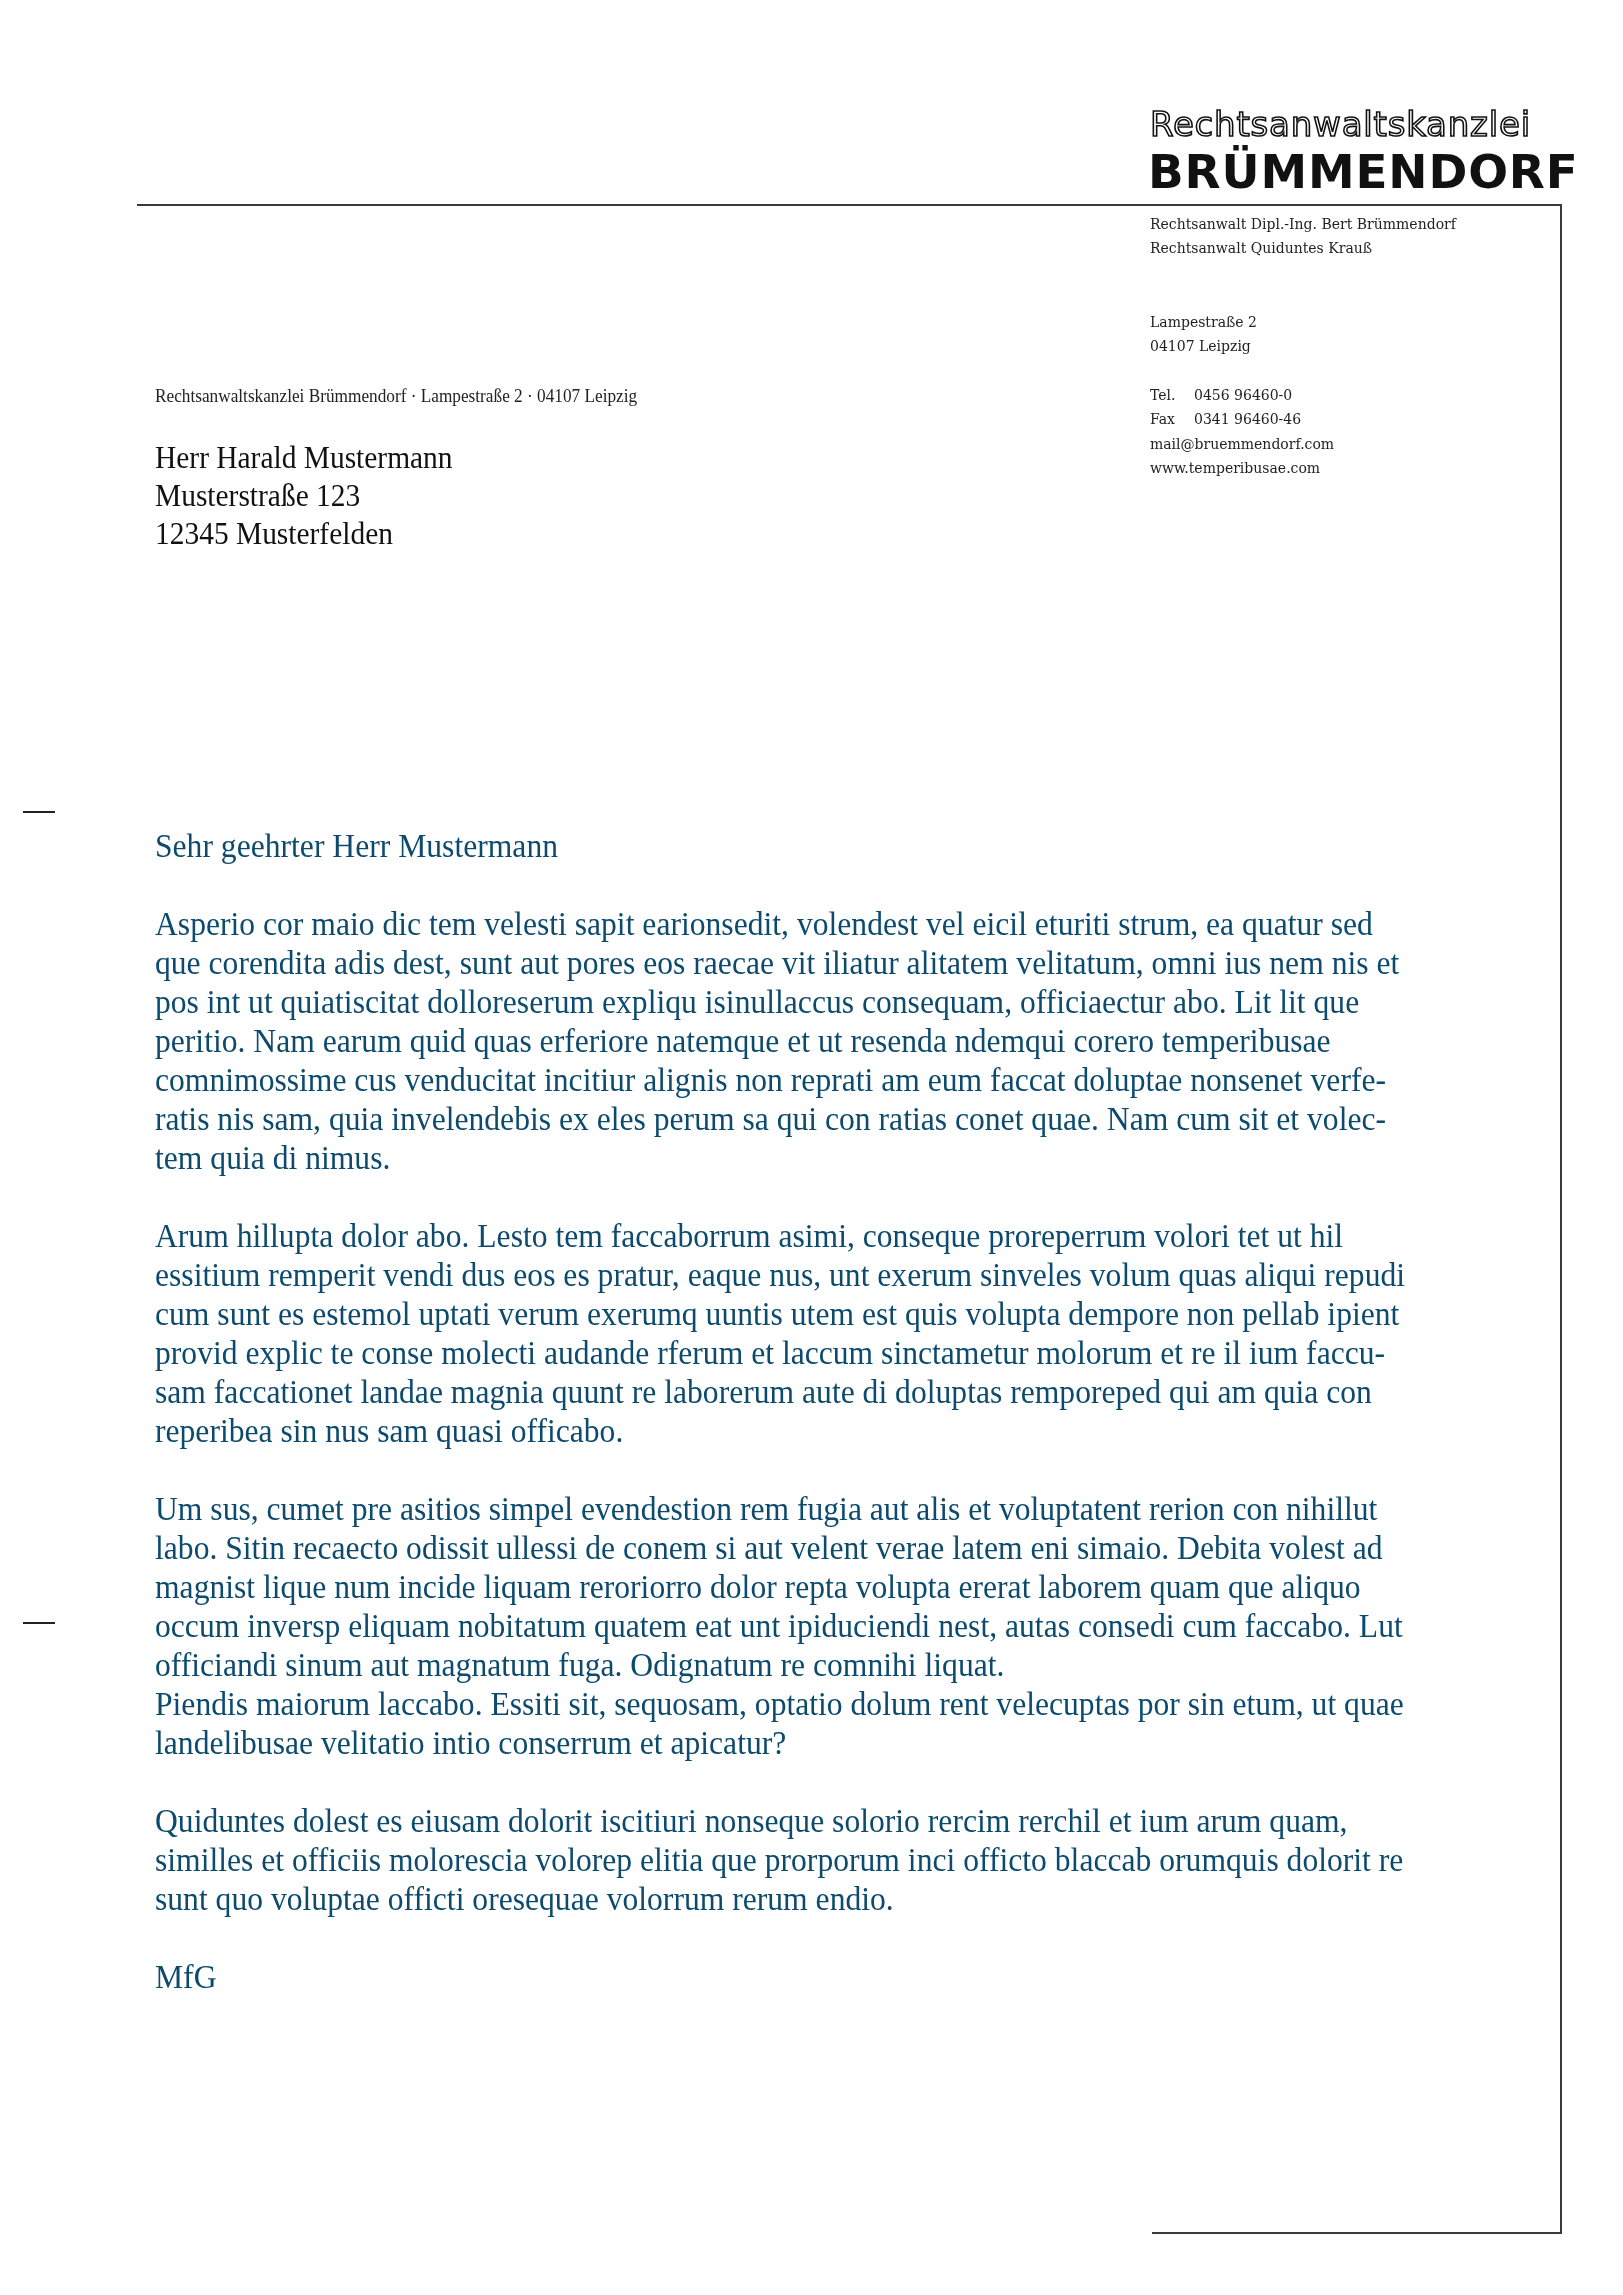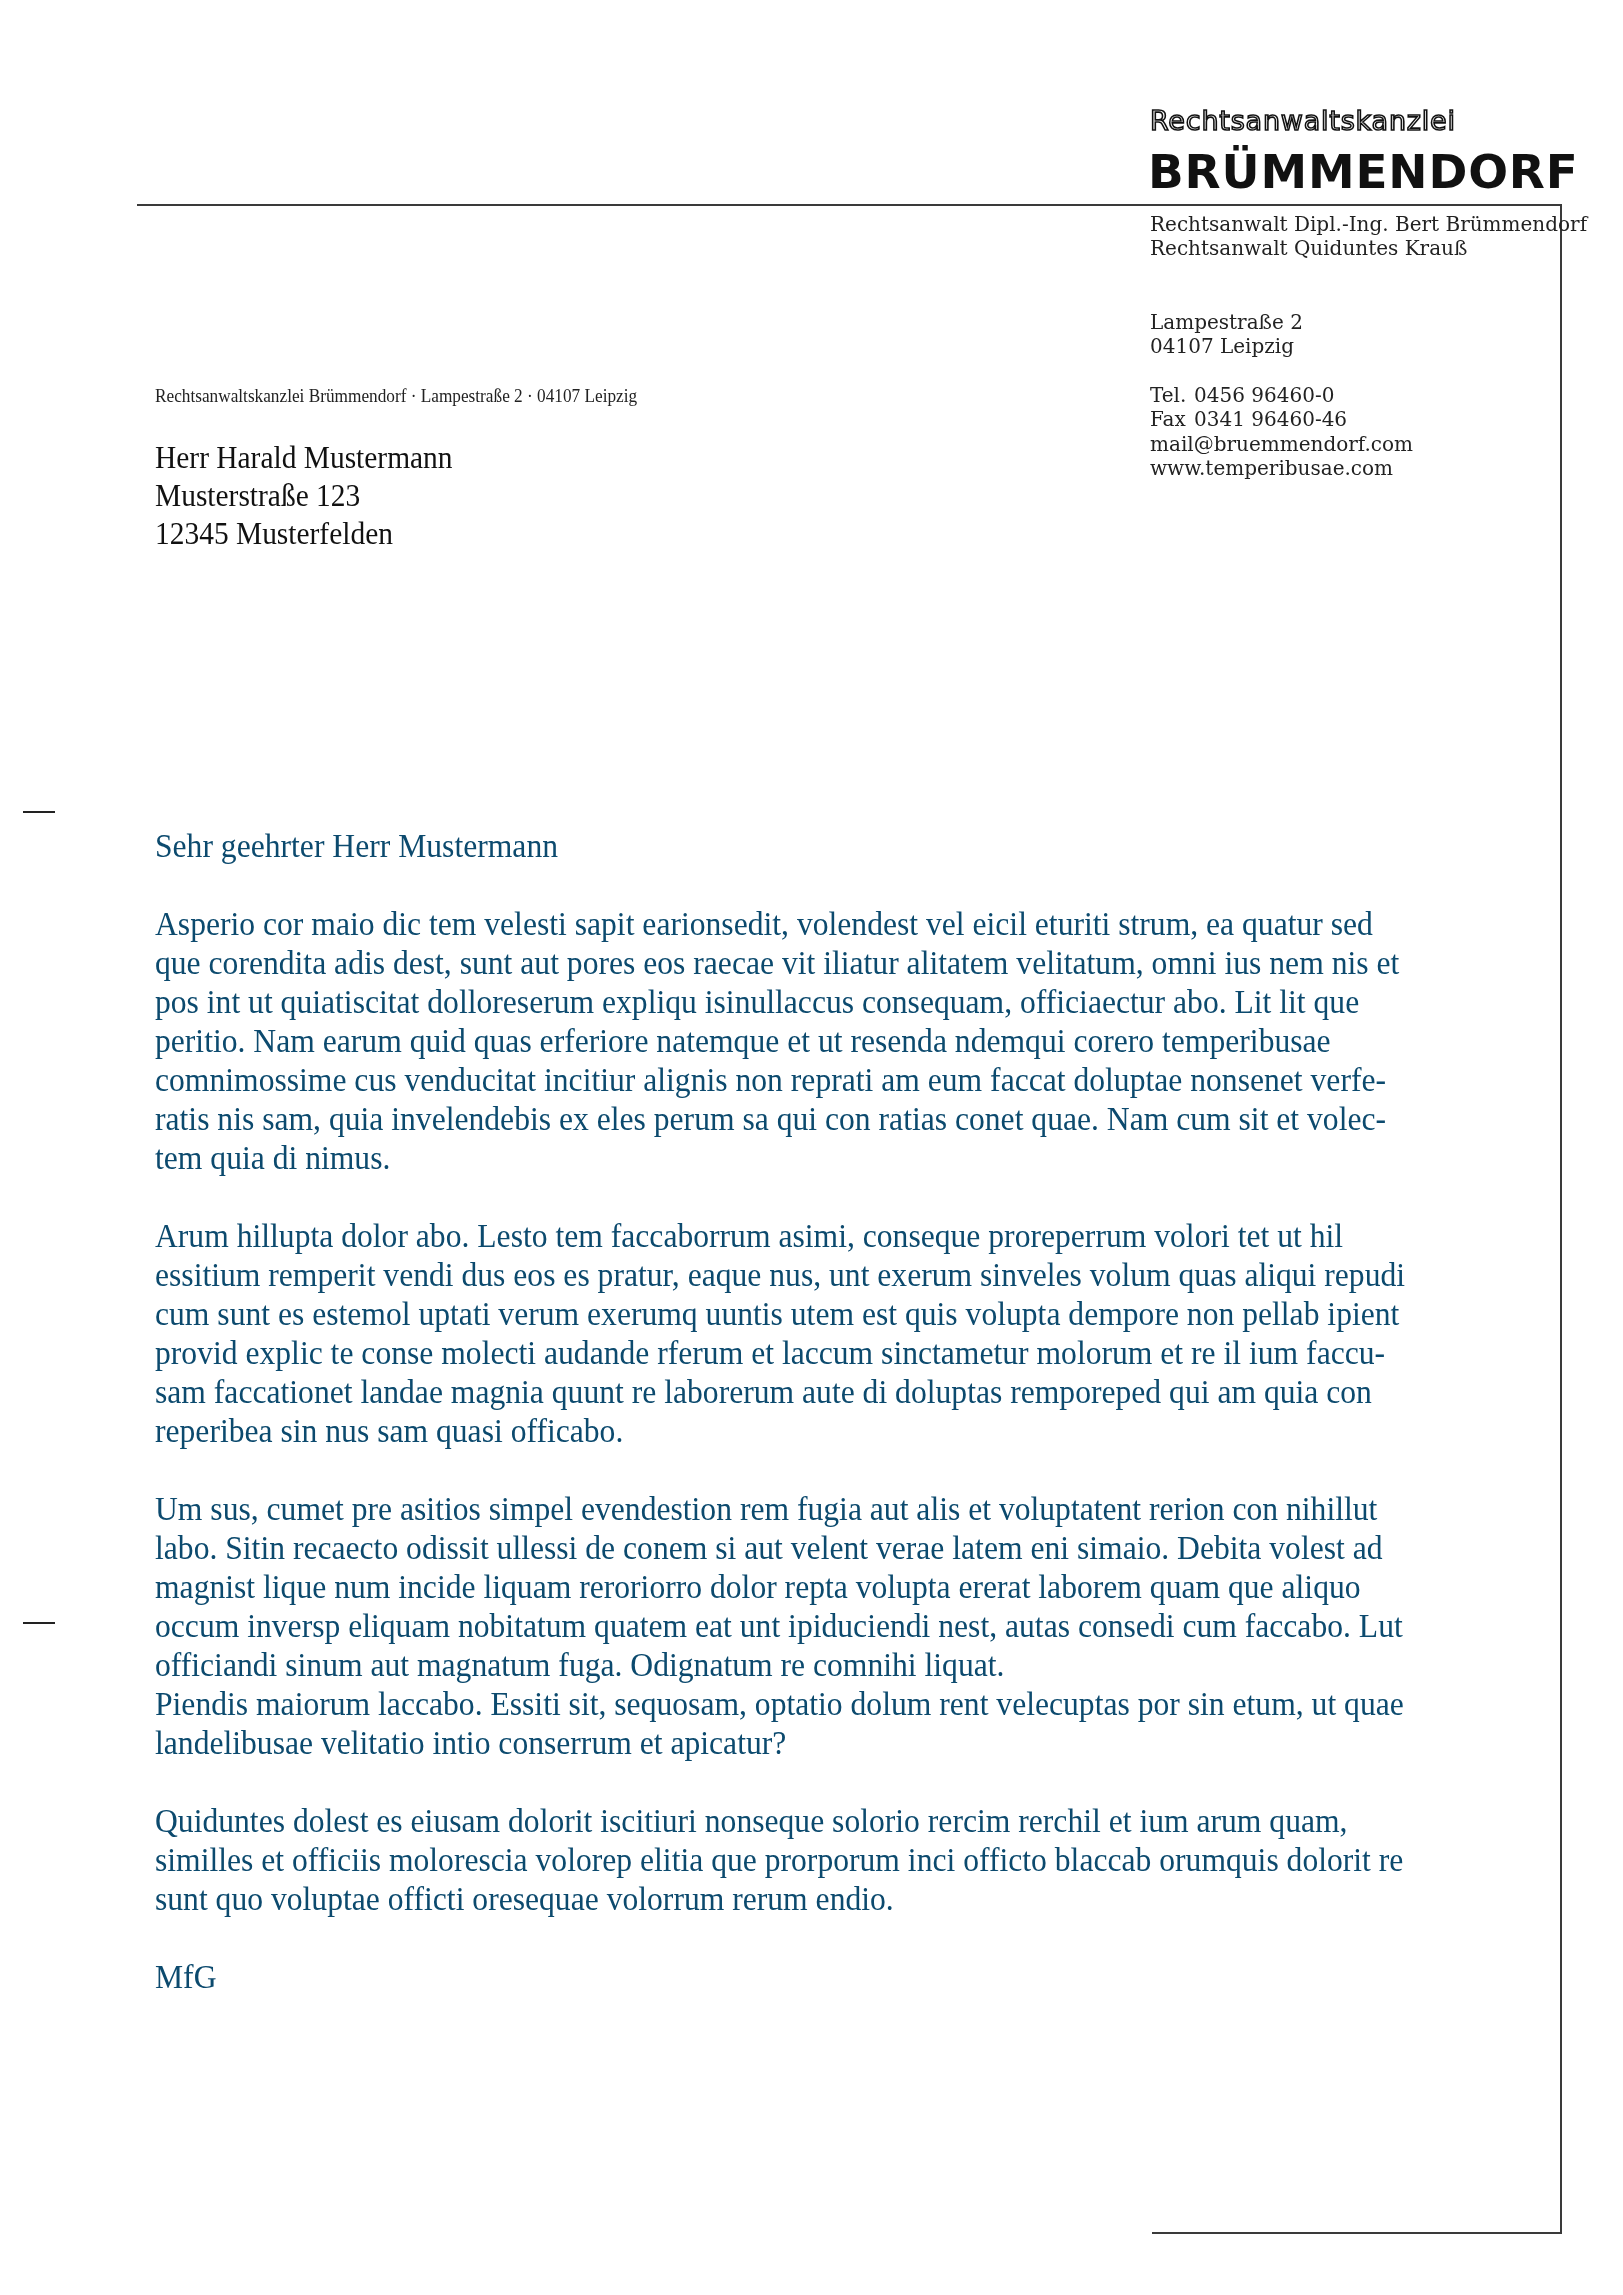--- a/index.html
+++ b/index.html
@@ -13,41 +13,41 @@
   
   .line-top { left: 137px; top: 204px; width: 1424px; height: 1.6px; background: #3a3a3a; }
   .line-right { left: 1560px; top: 204px; width: 1.6px; height: 2029px; background: #3a3a3a; }
   .line-bottom { left: 1152px; top: 2232px; width: 410px; height: 1.6px; background: #3a3a3a; }
   .fold-mark { left: 23px; width: 32px; height: 1.6px; background: #222222; }
 
   
   .logo-top {
     left: 1150px; top: 107px;
     font-family: "DejaVu Sans", sans-serif;
-    font-size: 27px; letter-spacing: 0.8px;
+    font-size: 34px; letter-spacing: 0.8px;
     color: #ffffff;
     -webkit-text-stroke: 1.6px #111111;
     line-height: 1;
     white-space: nowrap;
   }
   .logo-main {
     left: 1148px; top: 149px;
     font-family: "DejaVu Sans", sans-serif;
     font-weight: bold;
     font-size: 46px; letter-spacing: 0.8px;
     color: #111111; line-height: 1;
     white-space: nowrap;
     transform: scaleX(1.02); transform-origin: left;
   }
 
   
   .info {
     left: 1150px;
     font-family: "DejaVu Serif", serif;
-    font-size: 20px; line-height: 24px;
+    font-size: 14px; line-height: 24px;
     color: #222222; white-space: nowrap;
   }
   .info .row { display: block; }
   .info .lbl { display: inline-block; width: 44px; }
 
   
   .sender-line {
     left: 155px; top: 385px;
     font-family: "Liberation Serif", serif;
     font-size: 19.6px; color: #222222;

